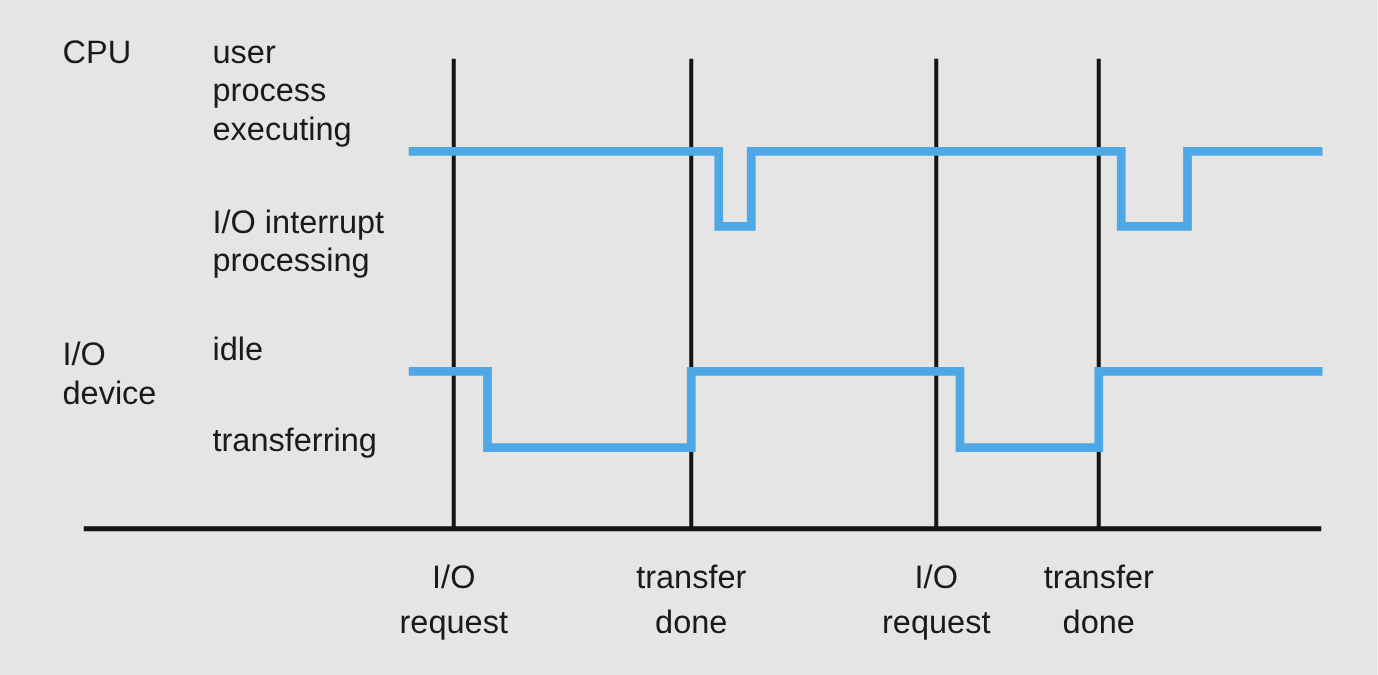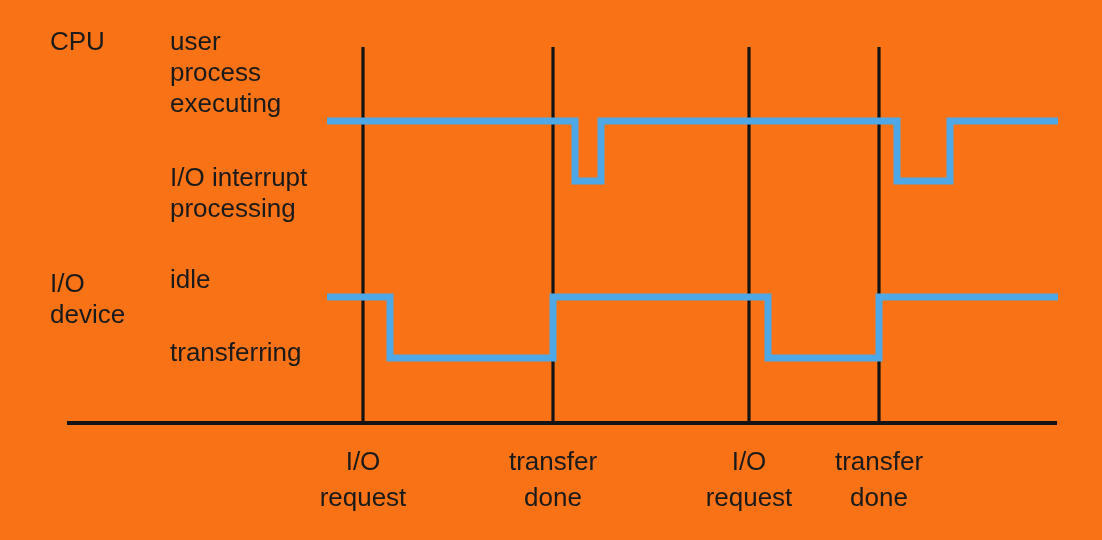--- a/index.html
+++ b/index.html
@@ -4,21 +4,21 @@
 <style>
   html, body {
     margin: 0;
     padding: 0;
     background: #ffffff;
   }
   #diagram-root {
     position: relative;
     width: 1102px;
     height: 540px;
-    background: #f97316;
+    background: #e5e5e5;
     font-family: "Liberation Sans", sans-serif;
     overflow: hidden;
   }
   svg.diagram-canvas {
     position: absolute;
     left: 0;
     top: 0;
     width: 1102px;
     height: 540px;
     display: block;

